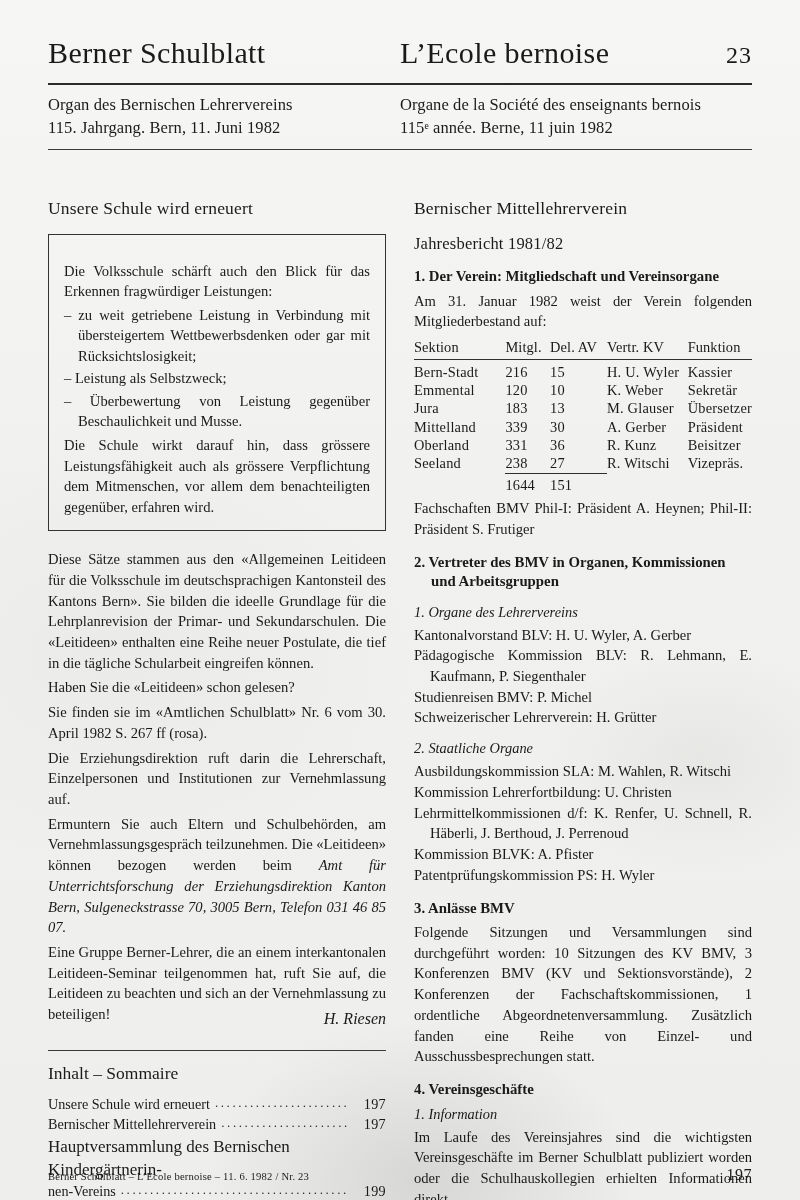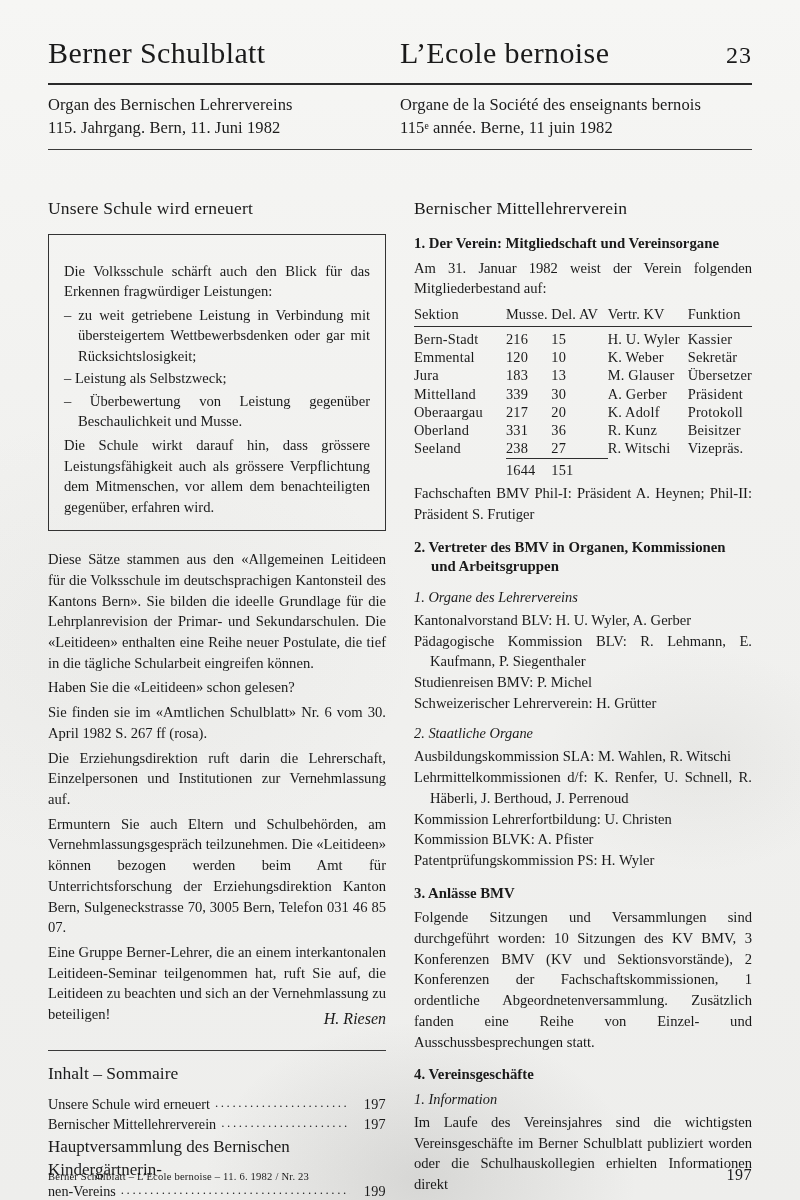--- a/index.html
+++ b/index.html
@@ -141,21 +141,21 @@
   }
 
   .body-p {
     font-size: 14.6px;
     line-height: 1.42;
     margin: 0 0 4px 0;
     text-align: justify;
     text-justify: inter-word;
   }
   .body-p.last-left { text-align: left; }
-  .ital { }
+  .ital { font-style: italic; }
   .sig {
     display: block;
     text-align: right;
     font-style: italic;
     margin-top: -19px;
   }
 
   
   .toc-wrap { margin-top: 22px; }
   .toc-rule {
@@ -375,31 +375,32 @@
         </div>
 
       </div>
     </div>
 
     <div class="col-gap"></div>
 
     <div class="col-right">
 
       <h2 class="sec-title">Bernischer Mittellehrerverein</h2>
+      <h3 class="sec-sub">Jahresbericht 1981/82</h3>
 
       <div class="r-num-head">
         <span class="hang">1. Der Verein: Mitgliedschaft und Vereinsorgane</span>
       </div>
       <p class="r-p">Am 31. Januar 1982 weist der Verein folgenden Mitgliederbestand auf:</p>
 
       <table class="members">
         <thead>
           <tr>
             <th class="c-sektion">Sektion</th>
-            <th class="c-mitgl">Musse.</th>
+            <th class="c-mitgl">Mitgl.</th>
             <th class="c-del">Del. AV</th>
             <th class="c-vertr">Vertr. KV</th>
             <th class="c-funk">Funktion</th>
           </tr>
         </thead>
         <tbody>
           <tr>
             <td>Bern-Stadt</td>
             <td class="num-mitgl">216</td>
             <td class="num-del">15</td>
@@ -419,27 +420,20 @@
             <td class="num-del">13</td>
             <td>M. Glauser</td>
             <td>Übersetzer</td>
           </tr>
           <tr>
             <td>Mittelland</td>
             <td class="num-mitgl">339</td>
             <td class="num-del">30</td>
             <td>A. Gerber</td>
             <td>Präsident</td>
-          </tr>
-          <tr>
-            <td>Oberaargau</td>
-            <td class="num-mitgl">217</td>
-            <td class="num-del">20</td>
-            <td>K. Adolf</td>
-            <td>Protokoll</td>
           </tr>
           <tr>
             <td>Oberland</td>
             <td class="num-mitgl">331</td>
             <td class="num-del">36</td>
             <td>R. Kunz</td>
             <td>Beisitzer</td>
           </tr>
           <tr>
             <td>Seeland</td>
@@ -466,22 +460,22 @@
       </div>
 
       <div class="r-ital-head">1. Organe des Lehrervereins</div>
       <p class="r-entry flat">Kantonalvorstand BLV: H. U. Wyler, A. Gerber</p>
       <p class="r-entry">Pädagogische Kommission BLV: R. Lehmann, E. Kaufmann, P. Siegenthaler</p>
       <p class="r-entry flat">Studienreisen BMV: P. Michel</p>
       <p class="r-entry flat">Schweizerischer Lehrerverein: H. Grütter</p>
 
       <div class="r-ital-head">2. Staatliche Organe</div>
       <p class="r-entry flat">Ausbildungskommission SLA: M. Wahlen, R. Witschi</p>
+      <p class="r-entry flat">Kommission Lehrerfortbildung: U. Christen</p>
       <p class="r-entry">Lehrmittelkommissionen d/f: K. Renfer, U. Schnell, R. Häberli, J. Berthoud, J. Perrenoud</p>
-      <p class="r-entry flat">Kommission Lehrerfortbildung: U. Christen</p>
       <p class="r-entry flat">Kommission BLVK: A. Pfister</p>
       <p class="r-entry flat">Patentprüfungskommission PS: H. Wyler</p>
 
       <div class="r-num-head">
         <span class="hang">3. Anlässe BMV</span>
       </div>
       <p class="r-p">Folgende Sitzungen und Versammlungen sind durchgeführt worden: 10 Sitzungen des KV BMV, 3 Konferenzen BMV (KV und Sektionsvorstände), 2 Konferenzen der Fachschaftskommissionen, 1 ordentliche Abgeordnetenversammlung. Zusätzlich fanden eine Reihe von Einzel- und Ausschussbesprechungen statt.</p>
 
       <div class="r-num-head">
         <span class="hang">4. Vereinsgeschäfte</span>

